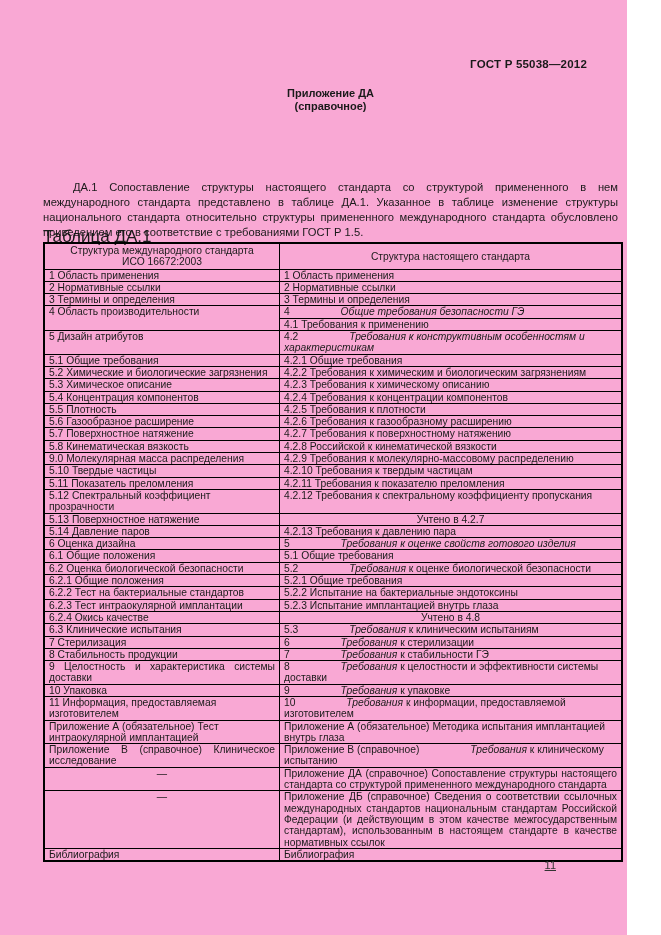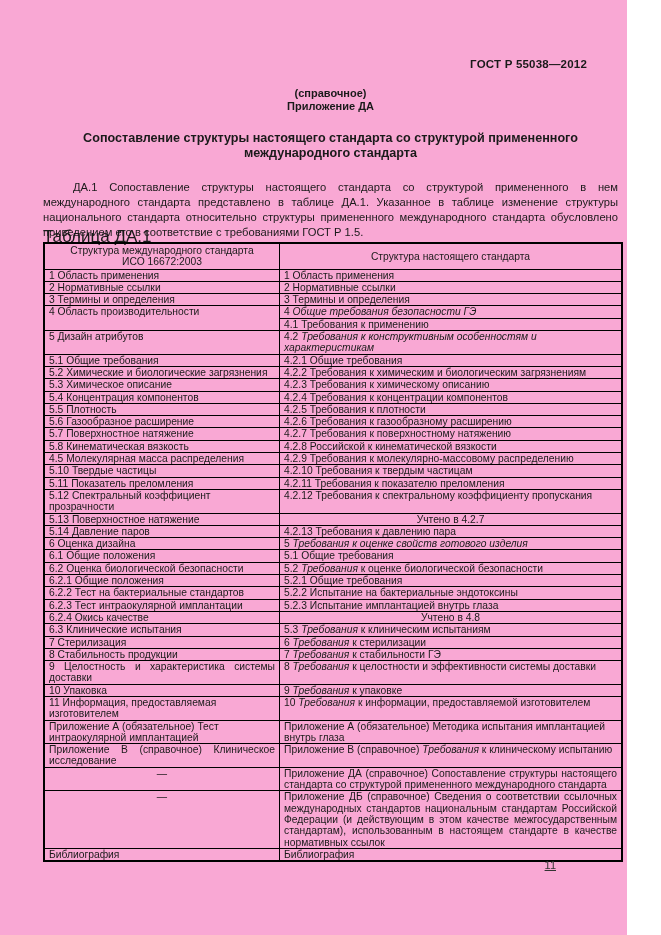--- a/index.html
+++ b/index.html
@@ -98,35 +98,34 @@
   .page-number {
     position: absolute;
     top: 859px;
     left: 43px;
     width: 513px;            
     text-align: right;
     font-size: 11px;
     color: #333;
     text-decoration: underline;
   }
-  i { font-style: italic; }
+  i { font-style: italic; margin-left: 48px; }
 </style>
 </head>
 <body>
 
 <div class="page">
 
   <div class="doc-code">ГОСТ Р 55038—2012</div>
 
   <div class="appendix-block">
+    <div>Приложение ДА</div>
     <div>(справочное)</div>
-    <div>Приложение ДА</div>
   </div>
 
-  <div class="main-title">Сопоставление структуры настоящего стандарта со структурой примененного международного стандарта</div>
 
   <p class="intro">ДА.1 Сопоставление структуры настоящего стандарта со структурой примененного в нем международного стандарта представлено в таблице ДА.1. Указанное в таблице изменение структуры национального стандарта относительно структуры примененного международного стандарта обусловлено приведением его в соответствие с требованиями ГОСТ Р 1.5.</p>
 
   <div class="table-caption">Таблица ДА.1</div>
 
   <table class="cmp">
     <thead>
       <tr>
         <th class="col-left">Структура международного стандарта
 ИСО 16672:2003</th>
@@ -183,21 +182,21 @@
         </tr>
         <tr>
           <td class="col-left">5.7 Поверхностное натяжение</td>
           <td class="col-right">4.2.7 Требования к поверхностному натяжению</td>
         </tr>
         <tr>
           <td class="col-left">5.8 Кинематическая вязкость</td>
           <td class="col-right">4.2.8 Российской к кинематической вязкости</td>
         </tr>
         <tr>
-          <td class="col-left">4.5 Молекулярная масса распределения</td>
+          <td class="col-left">9.0 Молекулярная масса распределения</td>
           <td class="col-right">4.2.9 Требования к молекулярно-массовому распределению</td>
         </tr>
         <tr>
           <td class="col-left">5.10 Твердые частицы</td>
           <td class="col-right">4.2.10 Требования к твердым частицам</td>
         </tr>
         <tr>
           <td class="col-left">5.11 Показатель преломления</td>
           <td class="col-right">4.2.11 Требования к показателю преломления</td>
         </tr>

